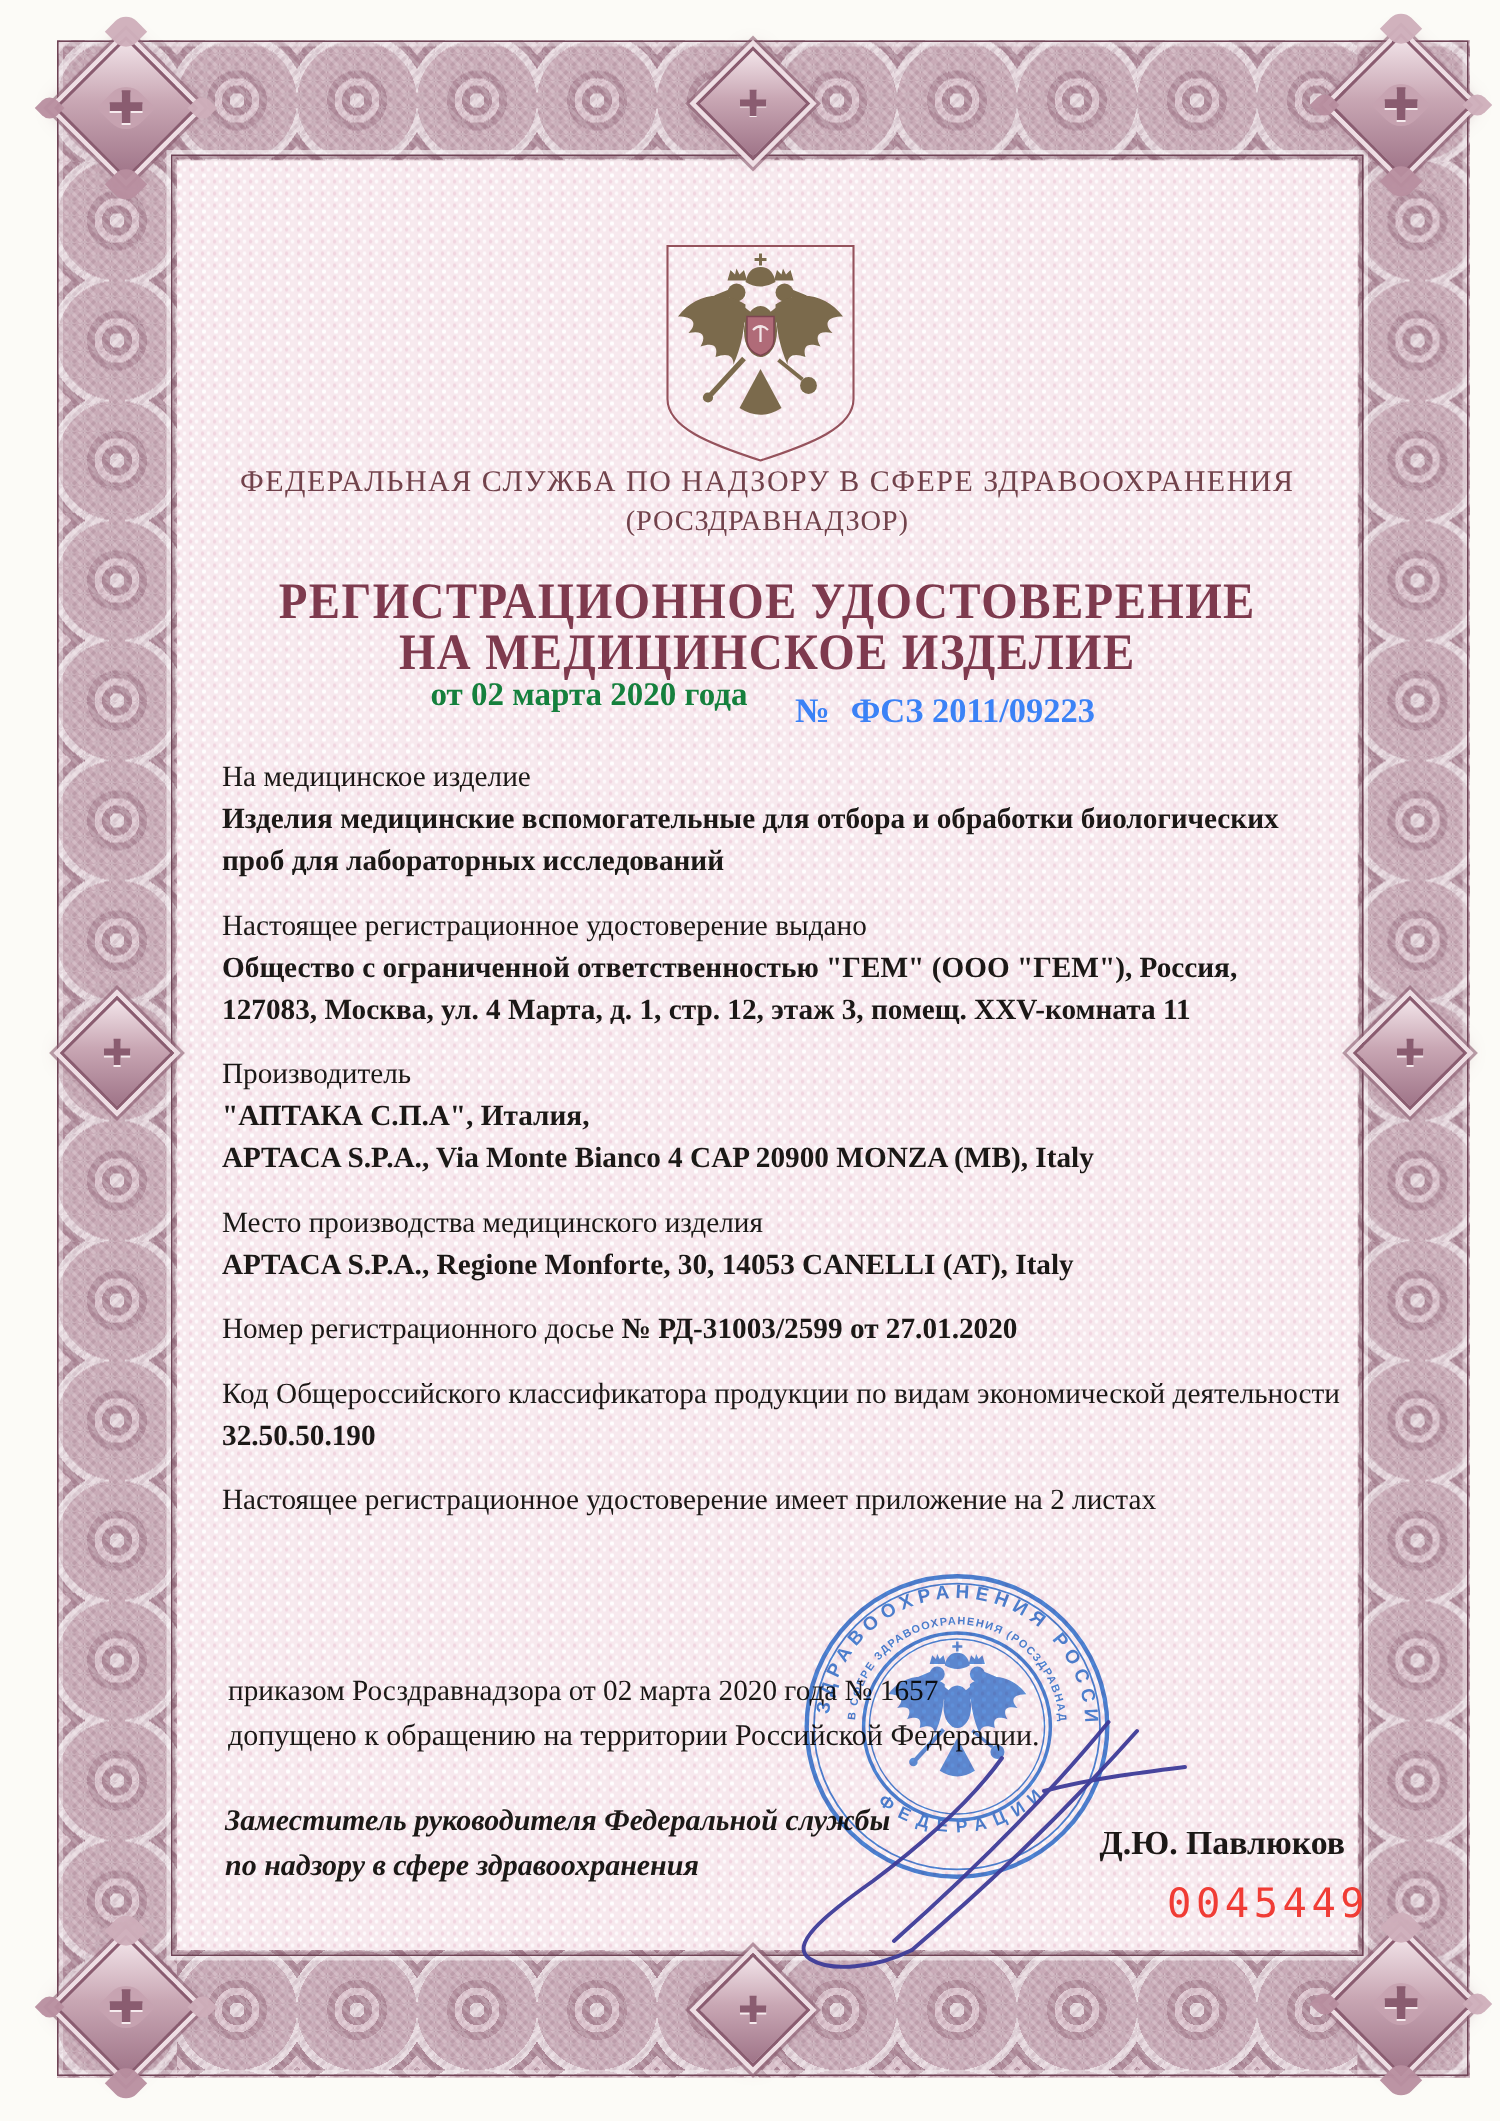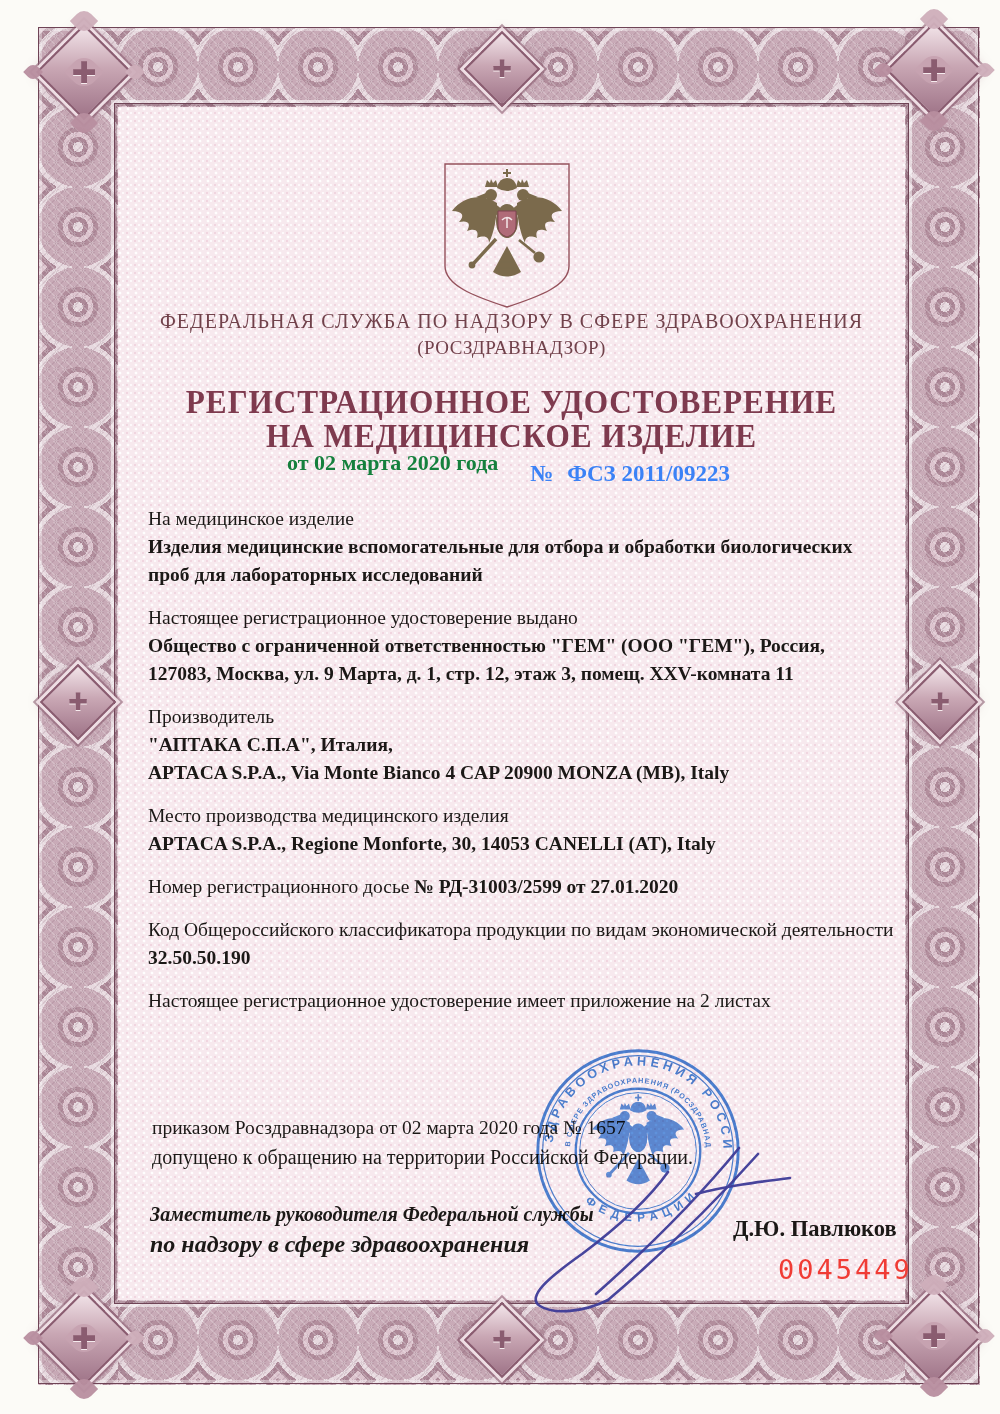--- a/index.html
+++ b/index.html
@@ -173,21 +173,21 @@
 
   <div class="sections" id="sections">
       <div class="section">
         <p class="line reg">На медицинское изделие</p>
         <p class="line bold">Изделия медицинские вспомогательные для отбора и обработки биологических
 проб для лабораторных исследований</p>
       </div>
       <div class="section">
         <p class="line reg">Настоящее регистрационное удостоверение выдано</p>
         <p class="line bold">Общество с ограниченной ответственностью "ГЕМ" (ООО "ГЕМ"), Россия,
-127083, Москва, ул. 9 Марта, д. 1, стр. 12, этаж 3, помещ. XXV-комната 11</p>
+127083, Москва, ул. 4 Марта, д. 1, стр. 12, этаж 3, помещ. XXV-комната 11</p>
       </div>
       <div class="section">
         <p class="line reg">Производитель</p>
         <p class="line bold">"АПТАКА С.П.А", Италия,
 APTACA S.P.A., Via Monte Bianco 4 CAP 20900 MONZA (MB), Italy</p>
       </div>
       <div class="section">
         <p class="line reg">Место производства медицинского изделия</p>
         <p class="line bold">APTACA S.P.A., Regione Monforte, 30, 14053 CANELLI (AT), Italy</p>
       </div>
@@ -201,21 +201,21 @@
         <p class="line"><span class="reg">Настоящее регистрационное удостоверение имеет приложение на 2 листах</span></p>
       </div>
     </div>
 
   <div class="order-text">
     <p class="line reg">приказом Росздравнадзора от 02 марта 2020 года № 1657</p>
     <p class="line reg" style="font-size:20px;line-height:31px">допущено к обращению на территории Российской Федерации.</p>
   </div>
   <div class="signer-title">
     <p class="line bold" style="font-size:20px;line-height:30px">Заместитель руководителя Федеральной службы</p>
-    <p class="line bold" style="font-size:24px;line-height:30px">по надзору в сфере здравоохранения</p>
+    <p class="line bold" style="font-size:20px;line-height:30px">по надзору в сфере здравоохранения</p>
   </div>
   <div class="signer-name">Д.Ю. Павлюков</div>
   <div class="serial">0045449</div>
 
   <svg class="stamp" viewBox="0 0 220 220">
     <g stroke="#2e72d2" fill="none">
       <circle cx="110" cy="110" r="103" stroke-width="3"></circle>
       <circle cx="110" cy="110" r="98" stroke-width="1.2"></circle>
       <circle cx="110" cy="110" r="64" stroke-width="2.4"></circle>
       <circle cx="110" cy="110" r="60" stroke-width="1"></circle>

